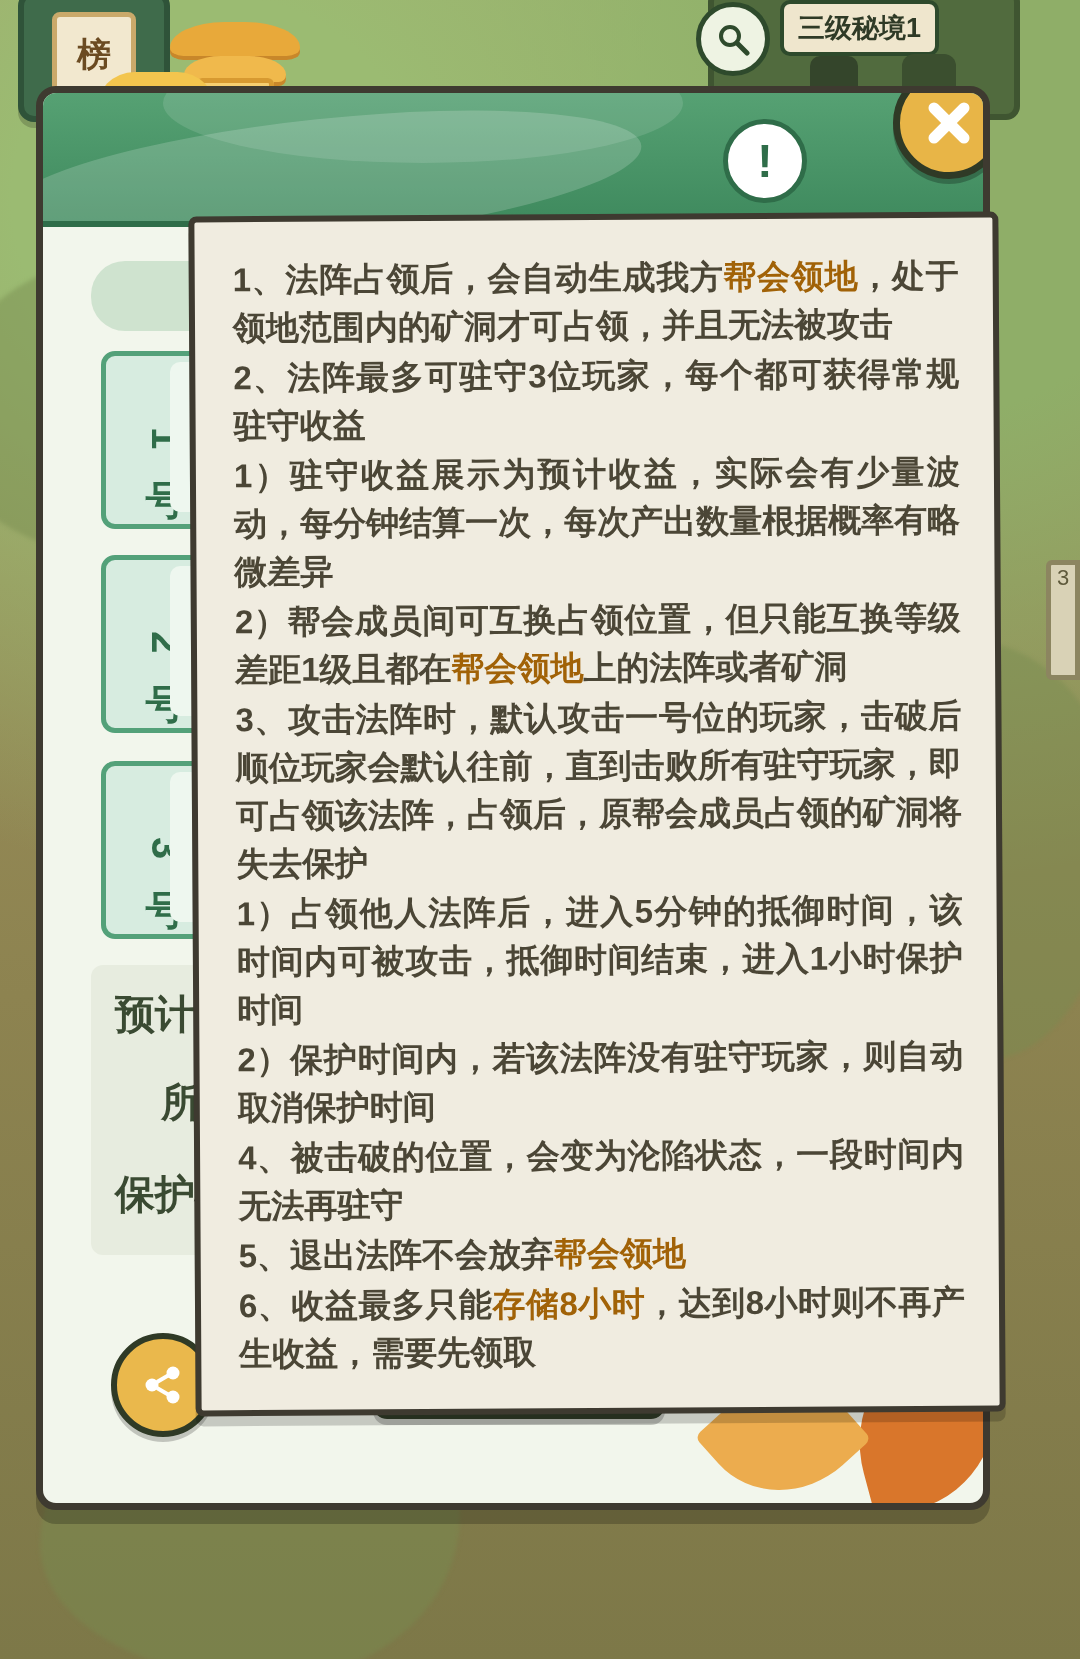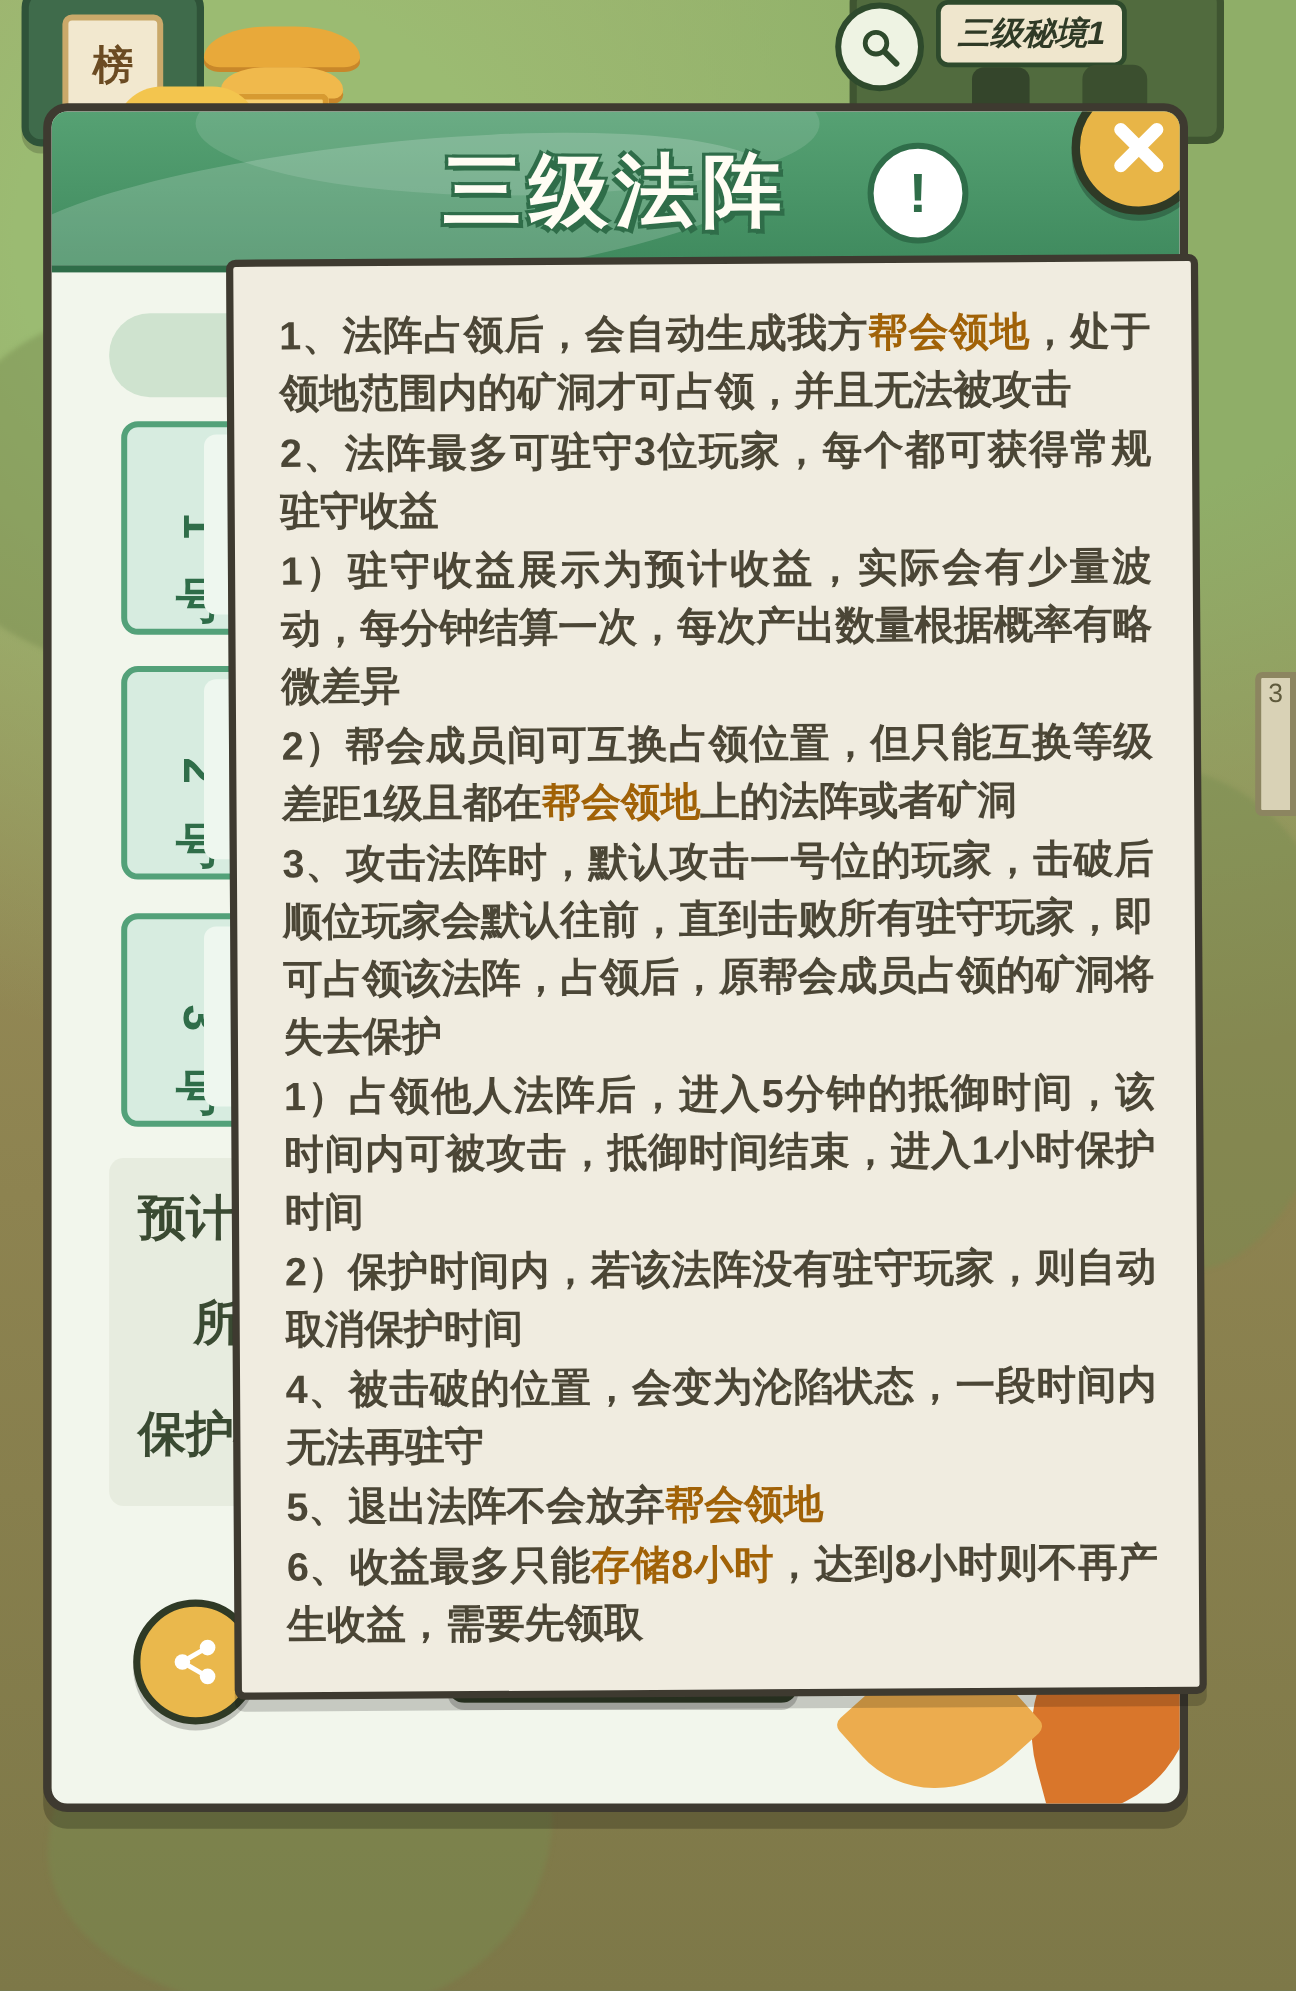--- a/index.html
+++ b/index.html
@@ -113,21 +113,20 @@
     position: absolute;
     left: 66px; top: 6px;
     padding: 6px 14px;
     background: #efe6cd;
     border: 4px solid #2e4a2c;
     border-radius: 10px;
     font-size: 27px;
     font-weight: bold;
     color: #2f3a26;
     white-space: nowrap;
-    font-style: italic;
   }
   .mini-dot {
     position: absolute;
     left: 96px; top: 62px;
     width: 48px; height: 42px;
     background: #34452b;
     border-radius: 10px;
   }
   .mini-dot2 {
     position: absolute;
@@ -401,21 +400,20 @@
   </div>
 
   <div class="right-edge-box">3</div>
 </div>
 
 <div class="dialog">
 
   <div class="dialog-header">
     <div class="header-wave"></div>
     <div class="header-wave2"></div>
-    <div class="dialog-title">三级法阵</div>
   </div>
 
   <div class="info-button">!</div>
 
   <div class="close-button">
     <svg width="54" height="54" viewBox="0 0 54 54" aria-hidden="true">
       <line x1="12" y1="12" x2="42" y2="42" stroke="#ffffff" stroke-width="11" stroke-linecap="round"></line>
       <line x1="42" y1="12" x2="12" y2="42" stroke="#ffffff" stroke-width="11" stroke-linecap="round"></line>
     </svg>
   </div>

